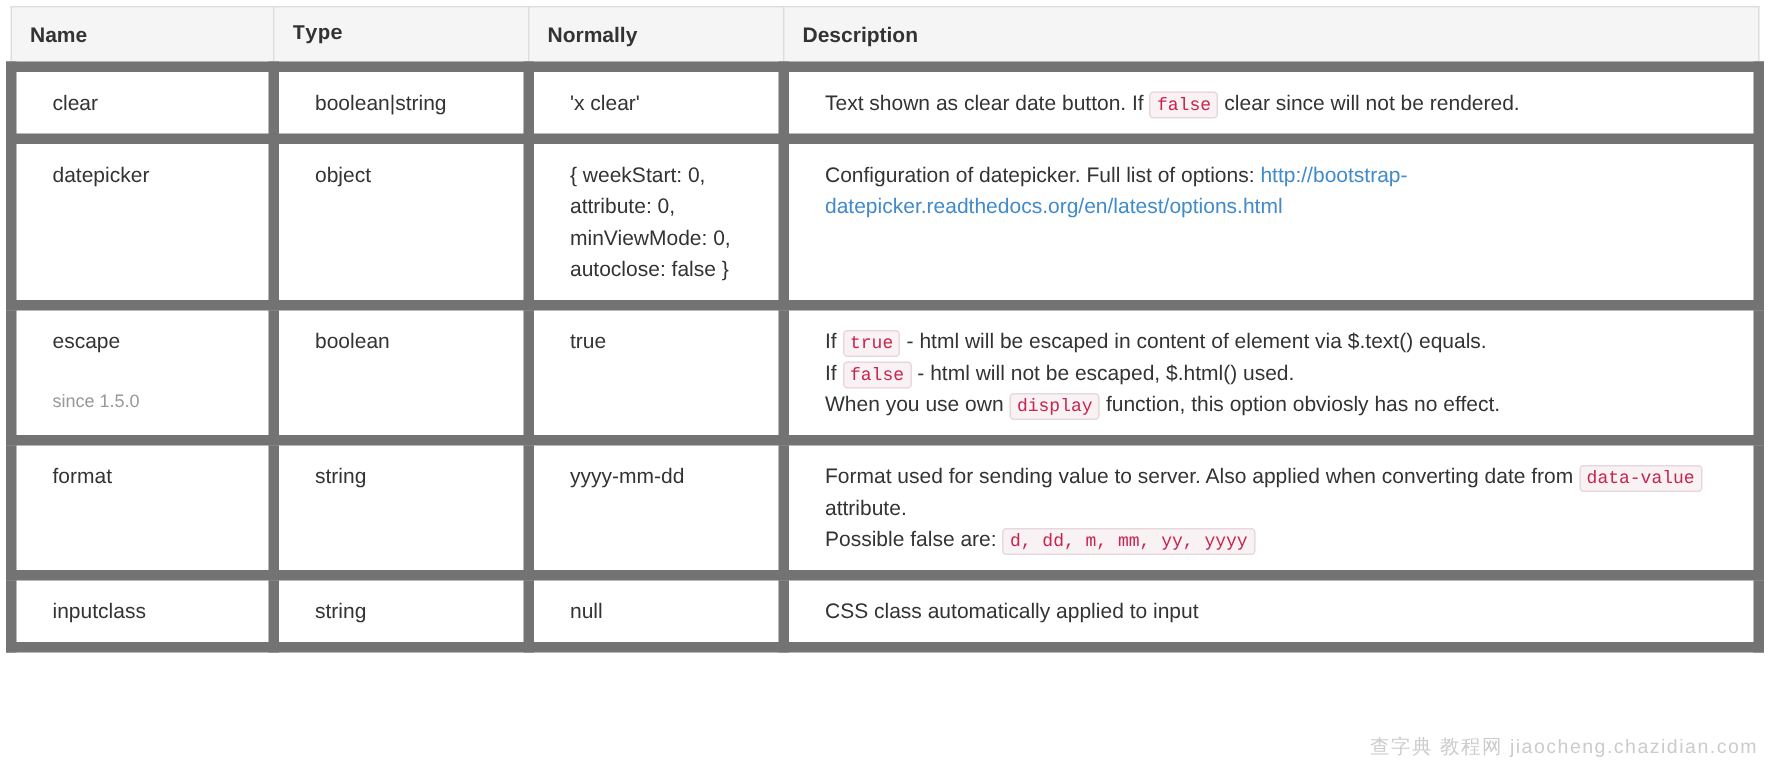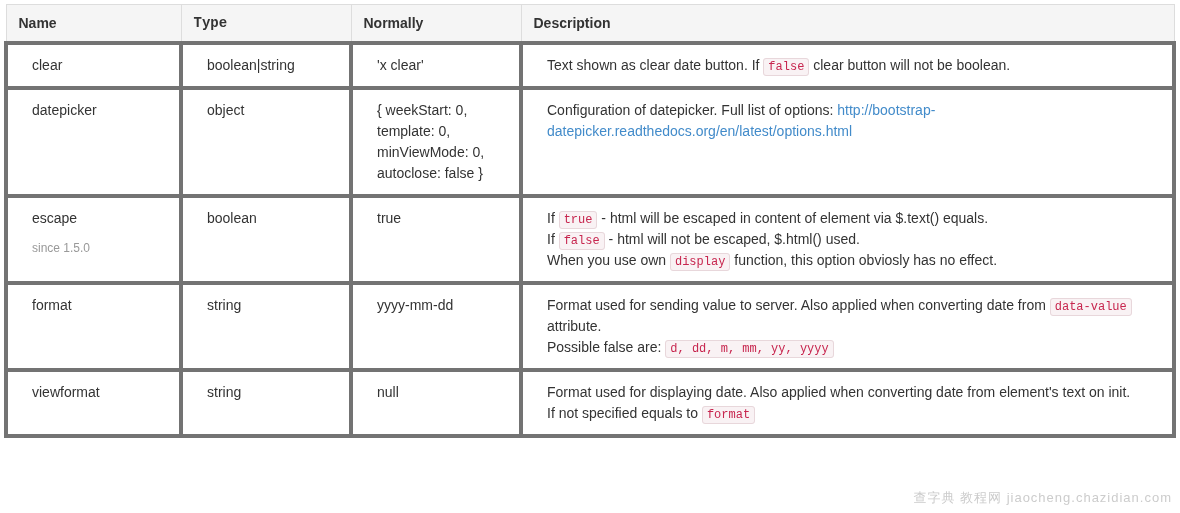--- a/index.html
+++ b/index.html
@@ -18,34 +18,34 @@
     thead th {
       background: #f5f5f5;
       text-align: left;
       font-weight: bold;
       padding: 10px 12px;
       border: 1px solid #ddd;
       color: #333;
     }
     tbody td {
       padding: 10px 24px;
-      border: 4px solid #737373;
+      border: 7px solid #737373;
       vertical-align: top;
       line-height: 1.5;
       color: #333;
     }
     th.col-name { width: 175px; }
     th.col-type { width: 170px; font-family: Liberation Mono, monospace; }
     th.col-default { width: 170px; }
     th.col-desc { }
     .since {
       display: block;
       color: #999;
       font-size: 12px;
-      margin-top: 10px;
+      margin-top: 20px;
     }
     code {
       font-family: Menlo, Monaco, Consolas, "Courier New", monospace;
       font-size: 12px;
       color: #c7254e;
       background: #f9f2f4;
       border: 1px solid #e8d7db;
       border-radius: 3px;
       padding: 1px 4px;
       white-space: nowrap;
@@ -76,42 +76,42 @@
       <th class="col-type">Type</th>
       <th class="col-default">Normally</th>
       <th class="col-desc">Description</th>
     </tr>
   </thead>
   <tbody id="tbody">
       <tr>
         <td><span>clear</span></td>
         <td>boolean|string</td>
         <td>'x clear'</td>
-        <td class="desc"><span>Text shown as clear date button. If </span><code>false</code><span> clear button will not be boolean.</span></td>
+        <td class="desc"><span>Text shown as clear date button. If </span><code>false</code><span> clear since will not be rendered.</span></td>
       </tr>
       <tr>
         <td><span>datepicker</span></td>
         <td>object</td>
-        <td>{ weekStart: 0, template: 0, minViewMode: 0, autoclose: false }</td>
+        <td>{ weekStart: 0, attribute: 0, minViewMode: 0, autoclose: false }</td>
         <td class="desc"><span>Configuration of datepicker. Full list of options: </span><a href="#">http://bootstrap-datepicker.readthedocs.org/en/latest/options.html</a></td>
       </tr>
       <tr>
         <td><span>escape</span><span class="since">since 1.5.0</span></td>
         <td>boolean</td>
         <td>true</td>
         <td class="desc"><span>If </span><code>true</code><span> - html will be escaped in content of element via $.text() equals.</span><br><span>If </span><code>false</code><span> - html will not be escaped, $.html() used.</span><br><span>When you use own </span><code>display</code><span> function, this option obviosly has no effect.</span></td>
       </tr>
       <tr>
         <td><span>format</span></td>
         <td>string</td>
         <td>yyyy-mm-dd</td>
         <td class="desc"><span>Format used for sending value to server. Also applied when converting date from </span><code>data-value</code><span> attribute.</span><br><span>Possible false are: </span><code>d, dd, m, mm, yy, yyyy</code></td>
       </tr>
       <tr>
-        <td><span>viewformat</span></td>
+        <td><span>inputclass</span></td>
         <td>string</td>
         <td>null</td>
-        <td class="desc"><span>Format used for displaying date. Also applied when converting date from element's text on init.</span><br><span>If not specified equals to </span><code>format</code></td>
+        <td class="desc"><span>CSS class automatically applied to input</span></td>
       </tr>
     </tbody>
 </table>
 
 <div class="watermark">查字典 教程网  jiaocheng.chazidian.com</div>
 
 </body></html>

